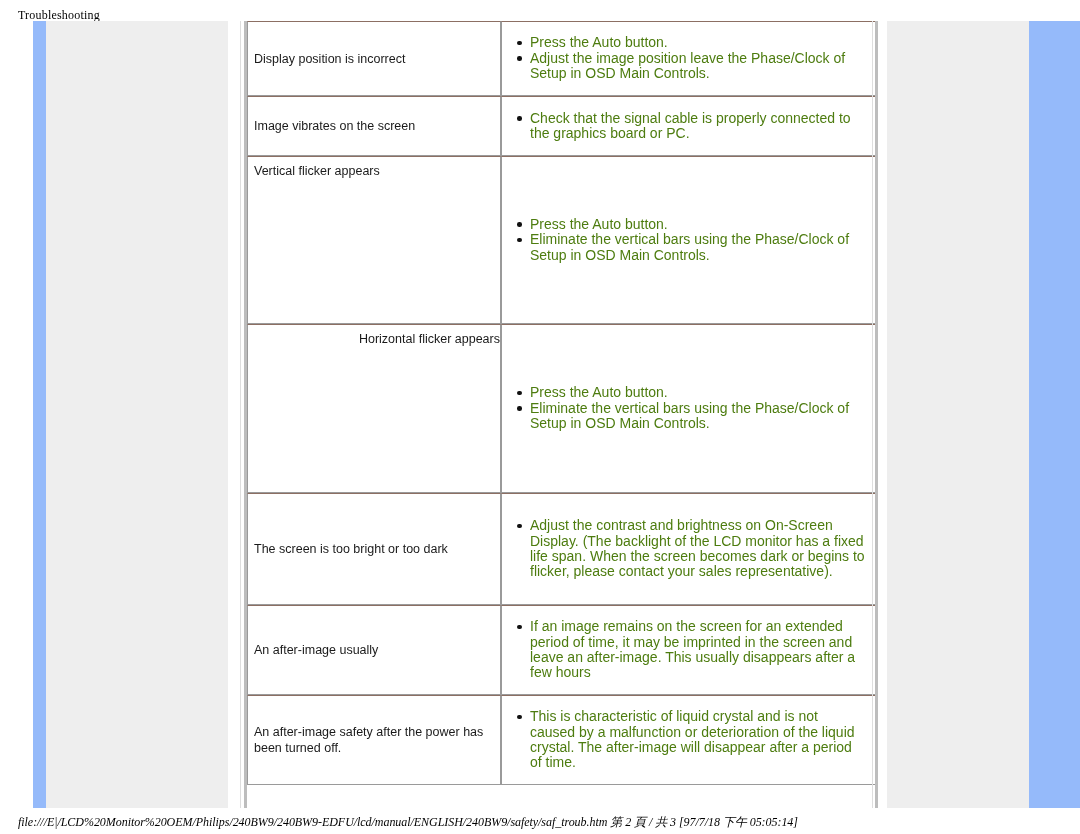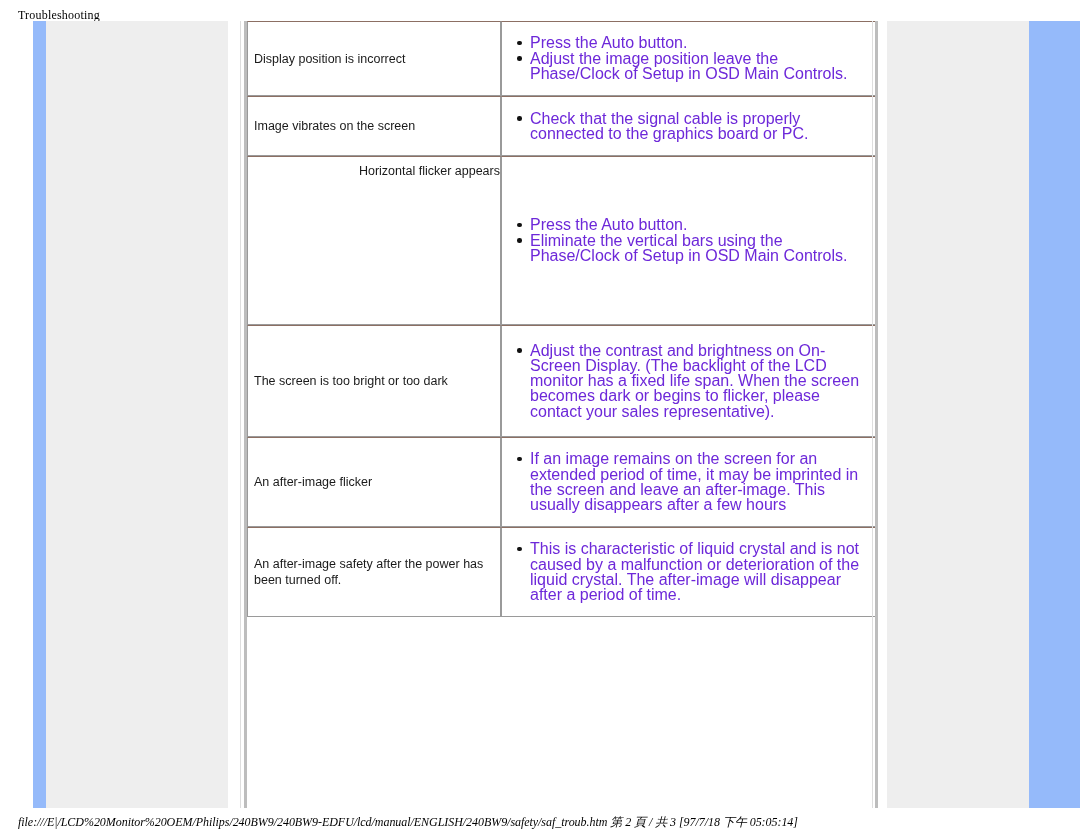--- a/index.html
+++ b/index.html
@@ -157,22 +157,22 @@
   #trouble-table tr { }
   #trouble-table tr + tr td { border-top: 1px solid #8c6f63; }
 
   ul.solutions {
     margin: 0;
     padding: 0 10px 0 28px;
     list-style: none;
   }
   ul.solutions li {
     position: relative;
-    font-size: 16px;
-    color: #6d28d9;
+    font-size: 14px;
+    color: #4d7c0f;
     line-height: 15.2px;
     margin: 0 0 0.5px 0;
   }
   ul.solutions li::before {
     content: "";
     position: absolute;
     left: -13px;
     top: 5.5px;
     width: 4.5px;
     height: 4.5px;
@@ -207,38 +207,47 @@
         </tr>
         <tr>
           <td style="height: 58px;">Image vibrates on the screen</td>
           <td>
             <ul class="solutions">
               <li>Check that the signal cable is properly connected to the graphics board or PC.</li>
             </ul>
           </td>
         </tr>
         <tr>
-          <td class="sym-top" style="height: 161px; text-align: right;">Horizontal flicker appears</td>
+          <td class="sym-top" style="height: 160px;">Vertical flicker appears</td>
           <td>
             <ul class="solutions">
               <li>Press the Auto button.</li>
               <li>Eliminate the vertical bars using the Phase/Clock of Setup in OSD Main Controls.</li>
             </ul>
           </td>
         </tr>
         <tr>
+          <td class="sym-top" style="height: 161px; text-align: right;">Horizontal flicker appears</td>
+          <td>
+            <ul class="solutions">
+              <li>Press the Auto button.</li>
+              <li>Eliminate the vertical bars using the Phase/Clock of Setup in OSD Main Controls.</li>
+            </ul>
+          </td>
+        </tr>
+        <tr>
           <td style="height: 110px;">The screen is too bright or too dark</td>
           <td>
             <ul class="solutions">
               <li>Adjust the contrast and brightness on On-Screen Display. (The backlight of the LCD monitor has a fixed life span. When the screen becomes dark or begins to flicker, please contact your sales representative).</li>
             </ul>
           </td>
         </tr>
         <tr>
-          <td style="height: 88px;">An after-image flicker</td>
+          <td style="height: 88px;">An after-image usually</td>
           <td>
             <ul class="solutions">
               <li>If an image remains on the screen for an extended period of time, it may be imprinted in the screen and leave an after-image. This usually disappears after a few hours</li>
             </ul>
           </td>
         </tr>
         <tr>
           <td style="height: 88px;">An after-image safety after the power has been turned off.</td>
           <td>
             <ul class="solutions">

